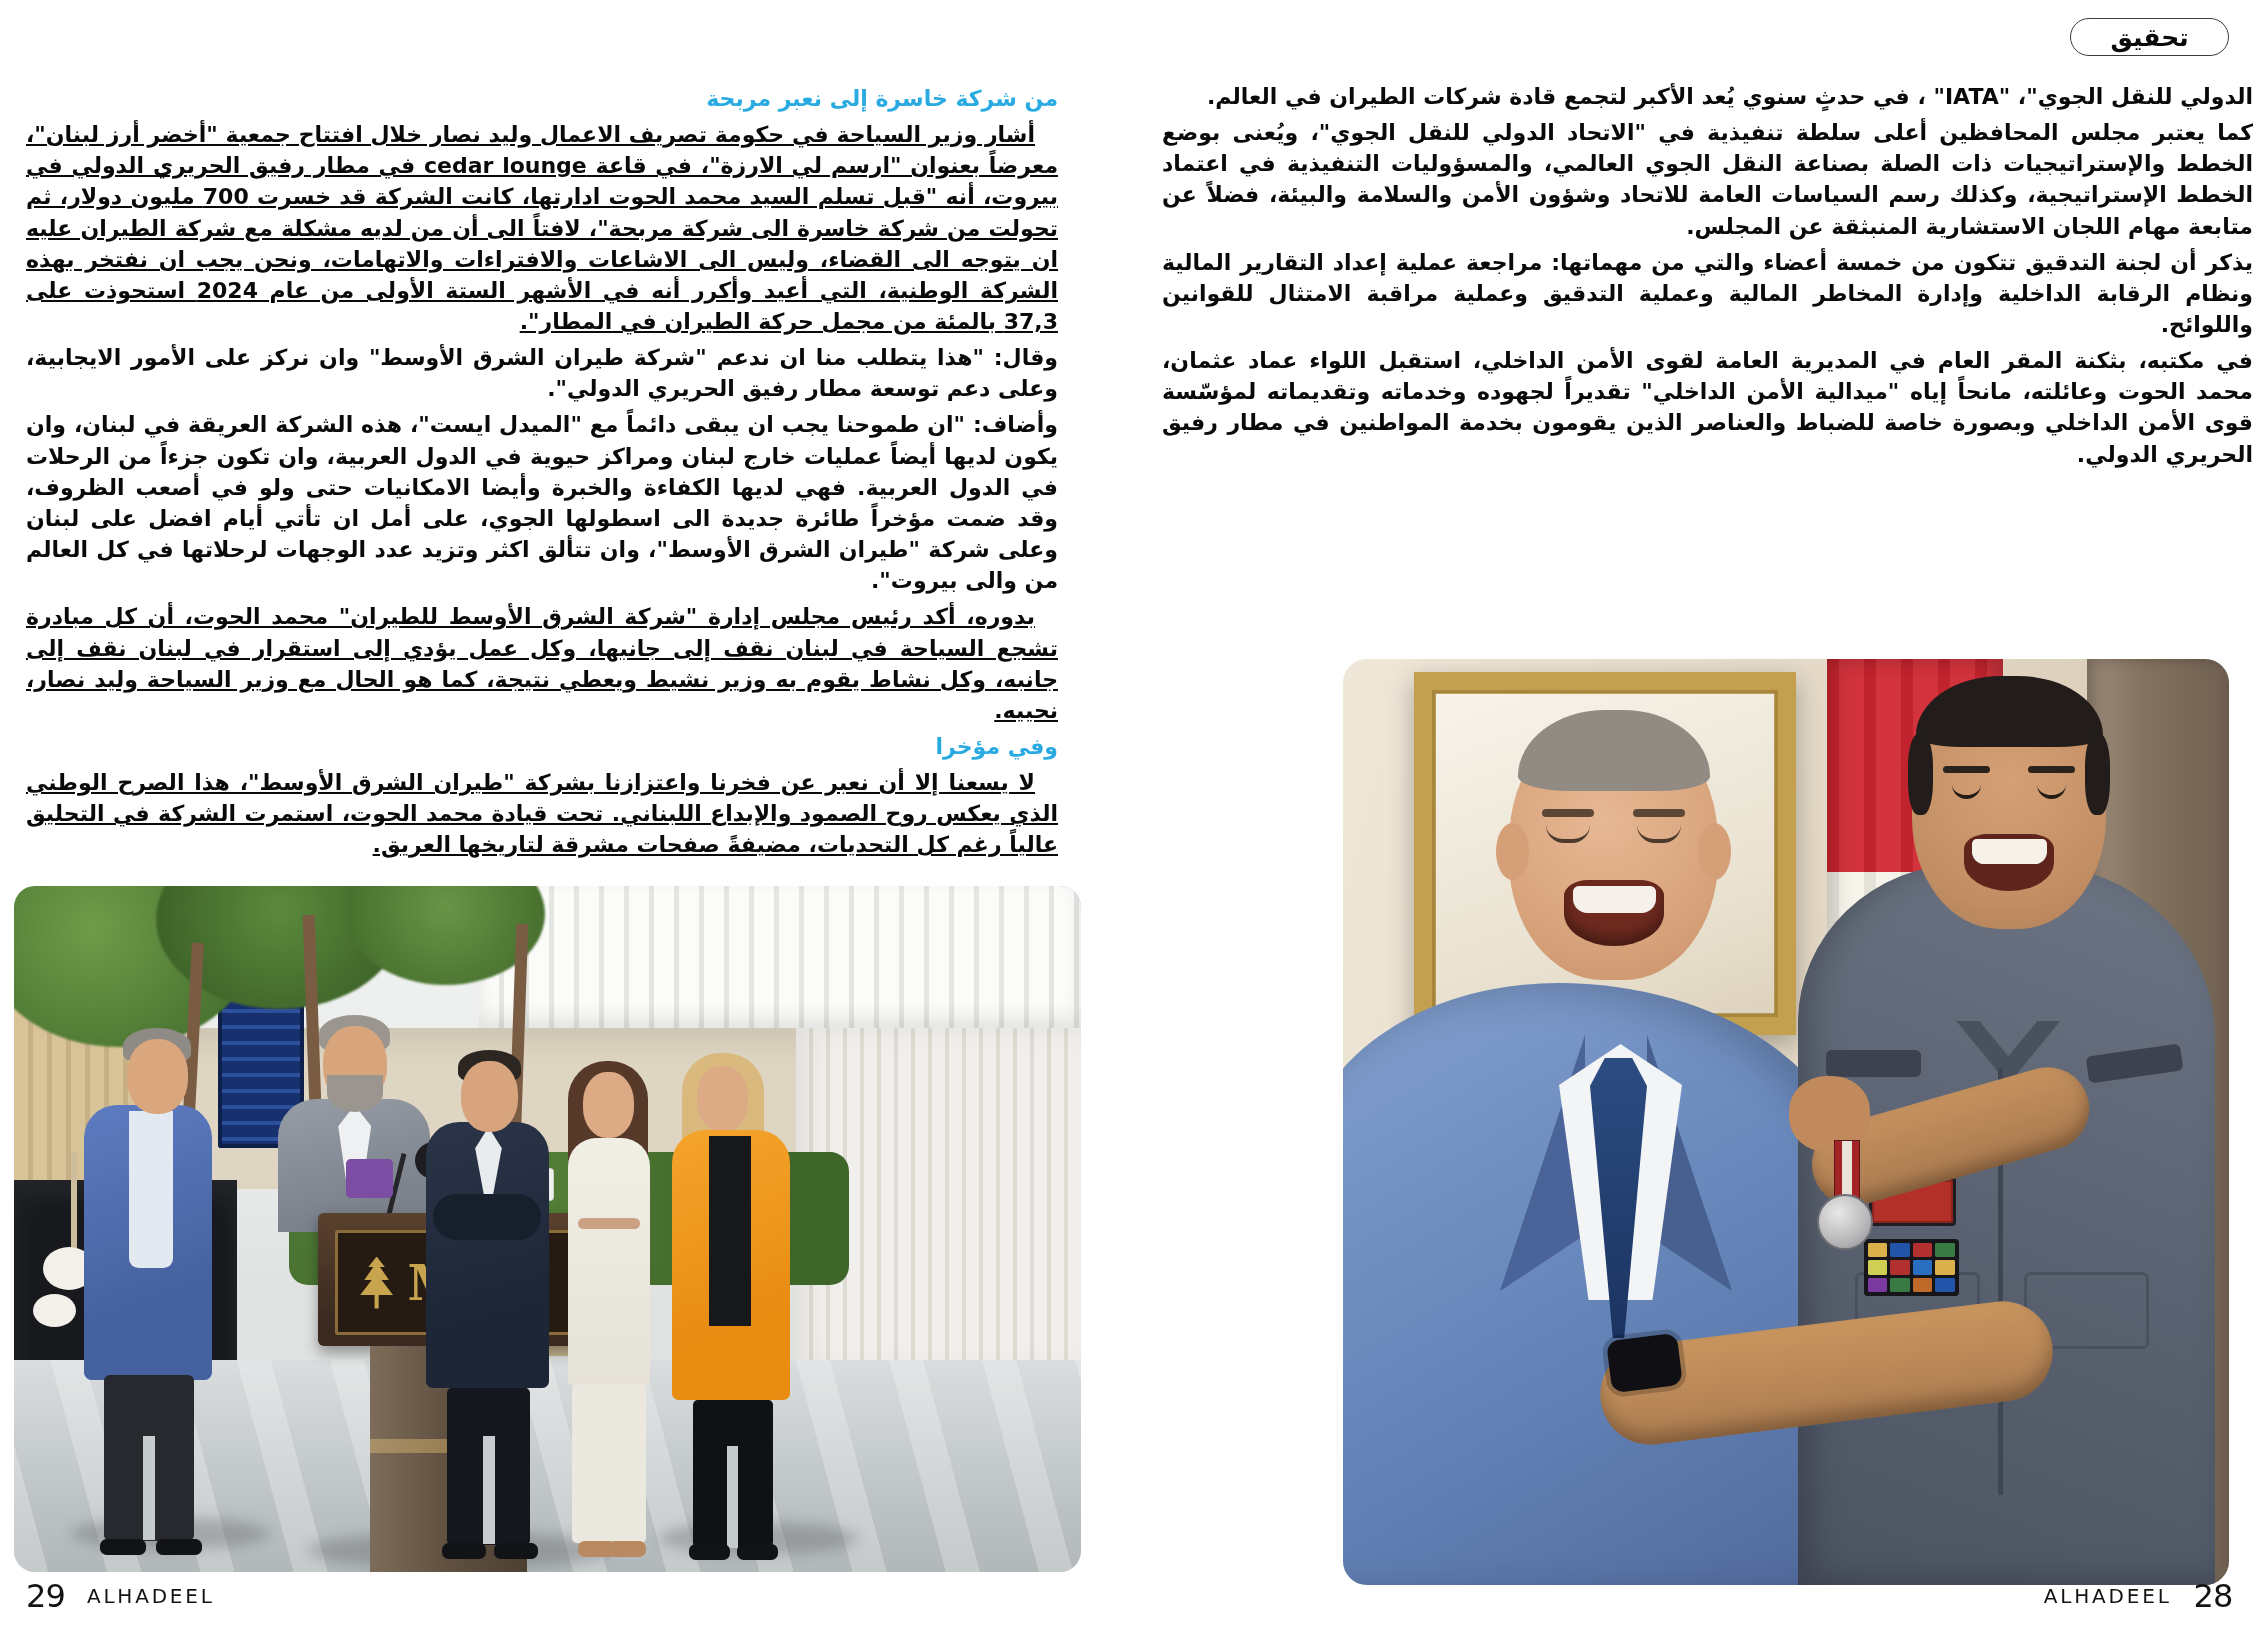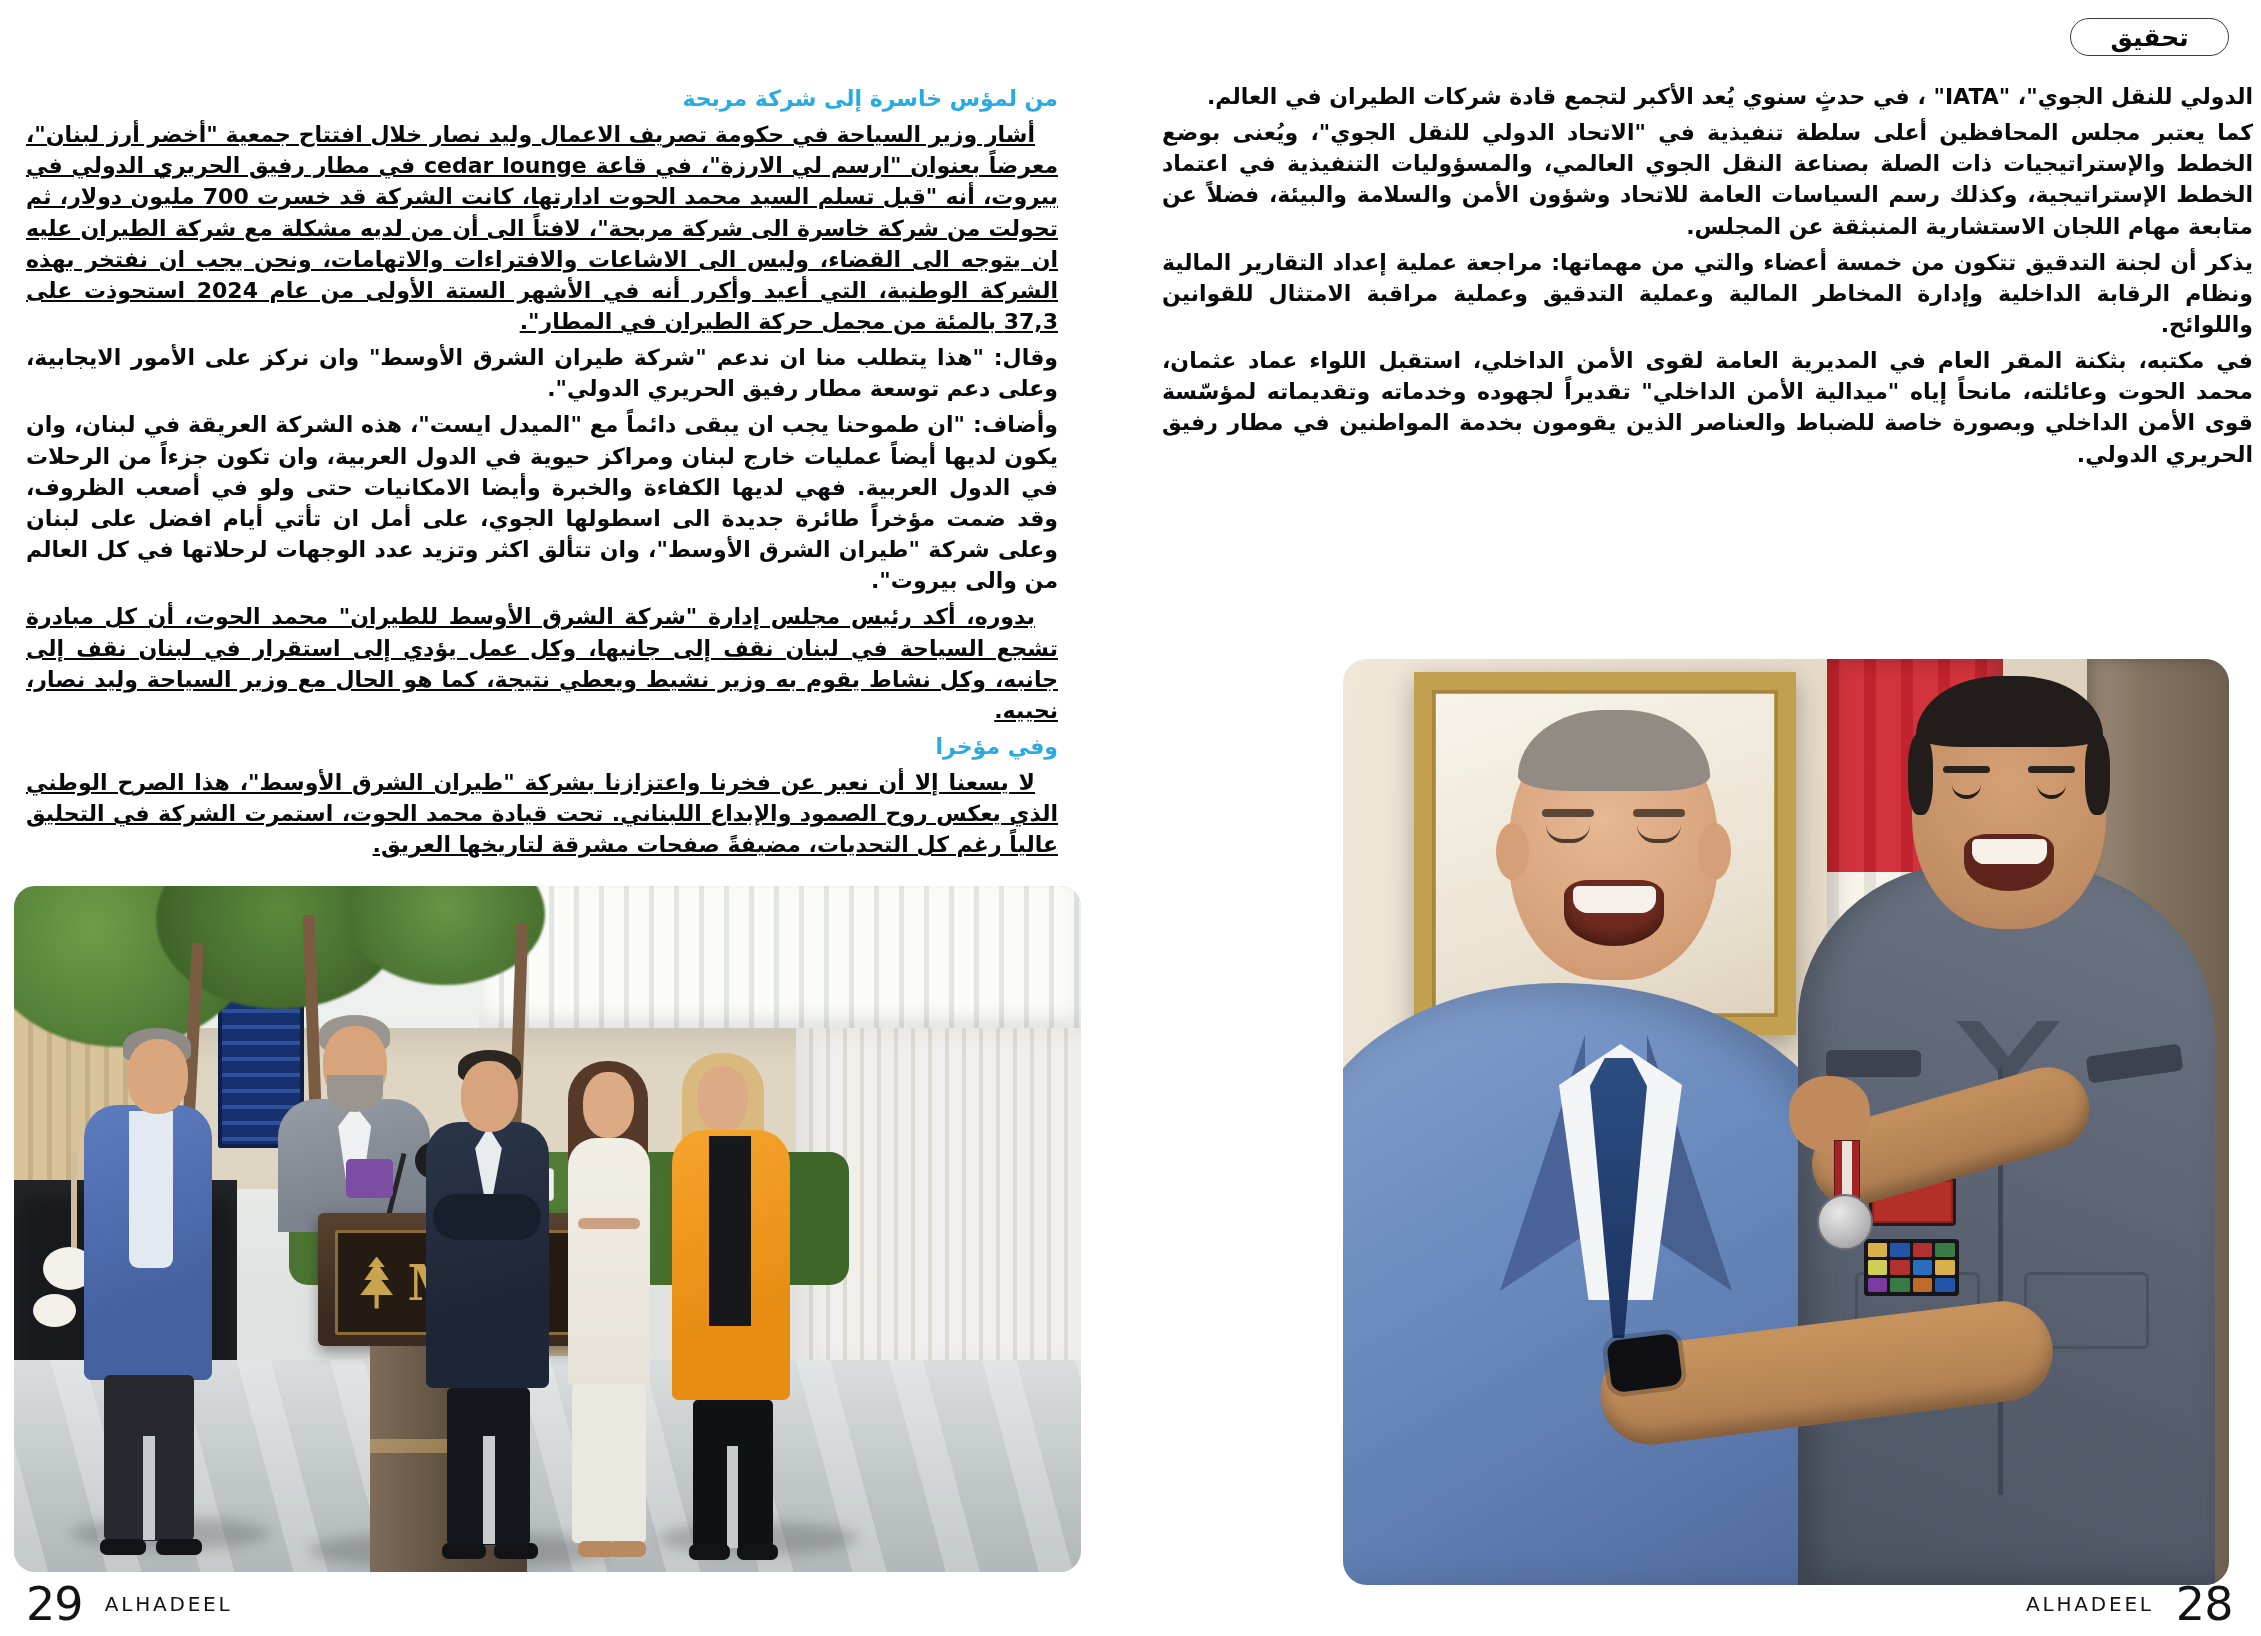--- a/index.html
+++ b/index.html
@@ -21,21 +21,21 @@
     color:#0a0a0c;font-weight:700;font-size:22px;line-height:1.42;
     overflow:hidden;
   }
   .col p{margin:0 0 4.7px 0;}
   .col p.indent{text-indent:23px;text-decoration:underline;}
   .col-right{left:1162px;top:81px;width:1091px;height:572px;}
   .col-left{left:26px;top:81px;width:1032px;height:802px;}
   .h-blue{color:#29abe2;font-size:22px;font-weight:700;margin:1.9px 0 4.7px 0;}
   
   .footer{position:absolute;top:1577px;display:flex;align-items:center;gap:22px;color:#131313;}
-  .footer .pgnum{font-size:46px;font-weight:500;letter-spacing:-0.9px;}
+  .footer .pgnum{font-size:32px;font-weight:500;letter-spacing:-0.9px;}
   .footer .brand{font-size:20px;letter-spacing:2.8px;font-weight:500;}
   .footer-left{left:26px;}
   .footer-right{right:28.5px;}
   
   .photo{position:absolute;overflow:hidden;background:#ddd;}
   .photo *{position:absolute;}
   
   .ph-medal{left:1343px;top:659px;width:886px;height:926px;border-radius:24px;
     background:linear-gradient(105deg,#efe7d8 0%,#e4d9c6 45%,#d9cdb8 75%,#d2c5ae 100%);}
   .mw-panel{right:0;top:0;width:142px;height:100%;
@@ -303,21 +303,21 @@
   </div>
   <div class="mo-arm-upper"></div>
   <div class="mo-hand"></div>
   <div class="md-ribbon"></div>
   <div class="md-disc"></div>
   <div class="mo-arm-lower"></div>
   <div class="mo-watch"></div>
 </div>
 
 <div class="col col-left">
-  <div class="h-blue">من لمؤس خاسرة إلى شركة مربحة</div>
+  <div class="h-blue">من شركة خاسرة إلى نعبر مربحة</div>
   <p class="indent">أشار وزير السياحة في حكومة تصريف الاعمال وليد نصار خلال افتتاح جمعية "أخضر أرز لبنان"، معرضاً بعنوان "ارسم لي الارزة"، في قاعة cedar lounge  في مطار رفيق الحريري الدولي في بيروت، أنه "قبل تسلم السيد محمد الحوت ادارتها، كانت الشركة قد خسرت 700 مليون دولار، ثم تحولت من شركة خاسرة الى شركة مربحة"، لافتاً الى أن من لديه مشكلة مع شركة الطيران عليه ان يتوجه الى القضاء، وليس الى الاشاعات والافتراءات والاتهامات، ونحن يجب ان نفتخر بهذه الشركة الوطنية، التي أعيد وأكرر أنه في الأشهر الستة الأولى من عام 2024 استحوذت على 37,3 بالمئة من مجمل حركة الطيران في المطار".</p>
   <p>وقال: "هذا يتطلب منا ان ندعم "شركة طيران الشرق الأوسط" وان نركز على الأمور الايجابية، وعلى دعم توسعة مطار رفيق الحريري الدولي".</p>
   <p>وأضاف: "ان طموحنا يجب ان يبقى دائماً مع "الميدل ايست"، هذه الشركة العريقة في لبنان، وان يكون لديها أيضاً عمليات خارج لبنان ومراكز حيوية في الدول العربية، وان تكون جزءاً من الرحلات في الدول العربية. فهي لديها الكفاءة والخبرة وأيضا الامكانيات حتى ولو في أصعب الظروف، وقد ضمت مؤخراً طائرة جديدة الى اسطولها الجوي، على أمل ان تأتي أيام افضل على لبنان وعلى شركة "طيران الشرق الأوسط"، وان تتألق اكثر وتزيد عدد الوجهات لرحلاتها في كل العالم من والى بيروت".</p>
   <p class="indent">بدوره، أكد رئيس مجلس إدارة "شركة الشرق الأوسط للطيران" محمد الحوت، أن كل مبادرة تشجع السياحة في لبنان نقف إلى جانبها، وكل عمل يؤدي إلى استقرار في لبنان نقف إلى جانبه، وكل نشاط يقوم به وزير نشيط ويعطي نتيجة، كما هو الحال مع وزير السياحة وليد نصار، نحييه.</p>
   <div class="h-blue">وفي مؤخرا</div>
   <p class="indent">لا يسعنا إلا أن نعبر عن فخرنا واعتزازنا بشركة "طيران الشرق الأوسط"، هذا الصرح الوطني الذي يعكس روح الصمود والإبداع اللبناني. تحت قيادة محمد الحوت، استمرت الشركة في التحليق عالياً رغم كل التحديات، مضيفةً صفحات مشرقة لتاريخها العريق.</p>
 </div>
 
 <div class="photo ph-press">
   <div class="pp-recess"></div>

